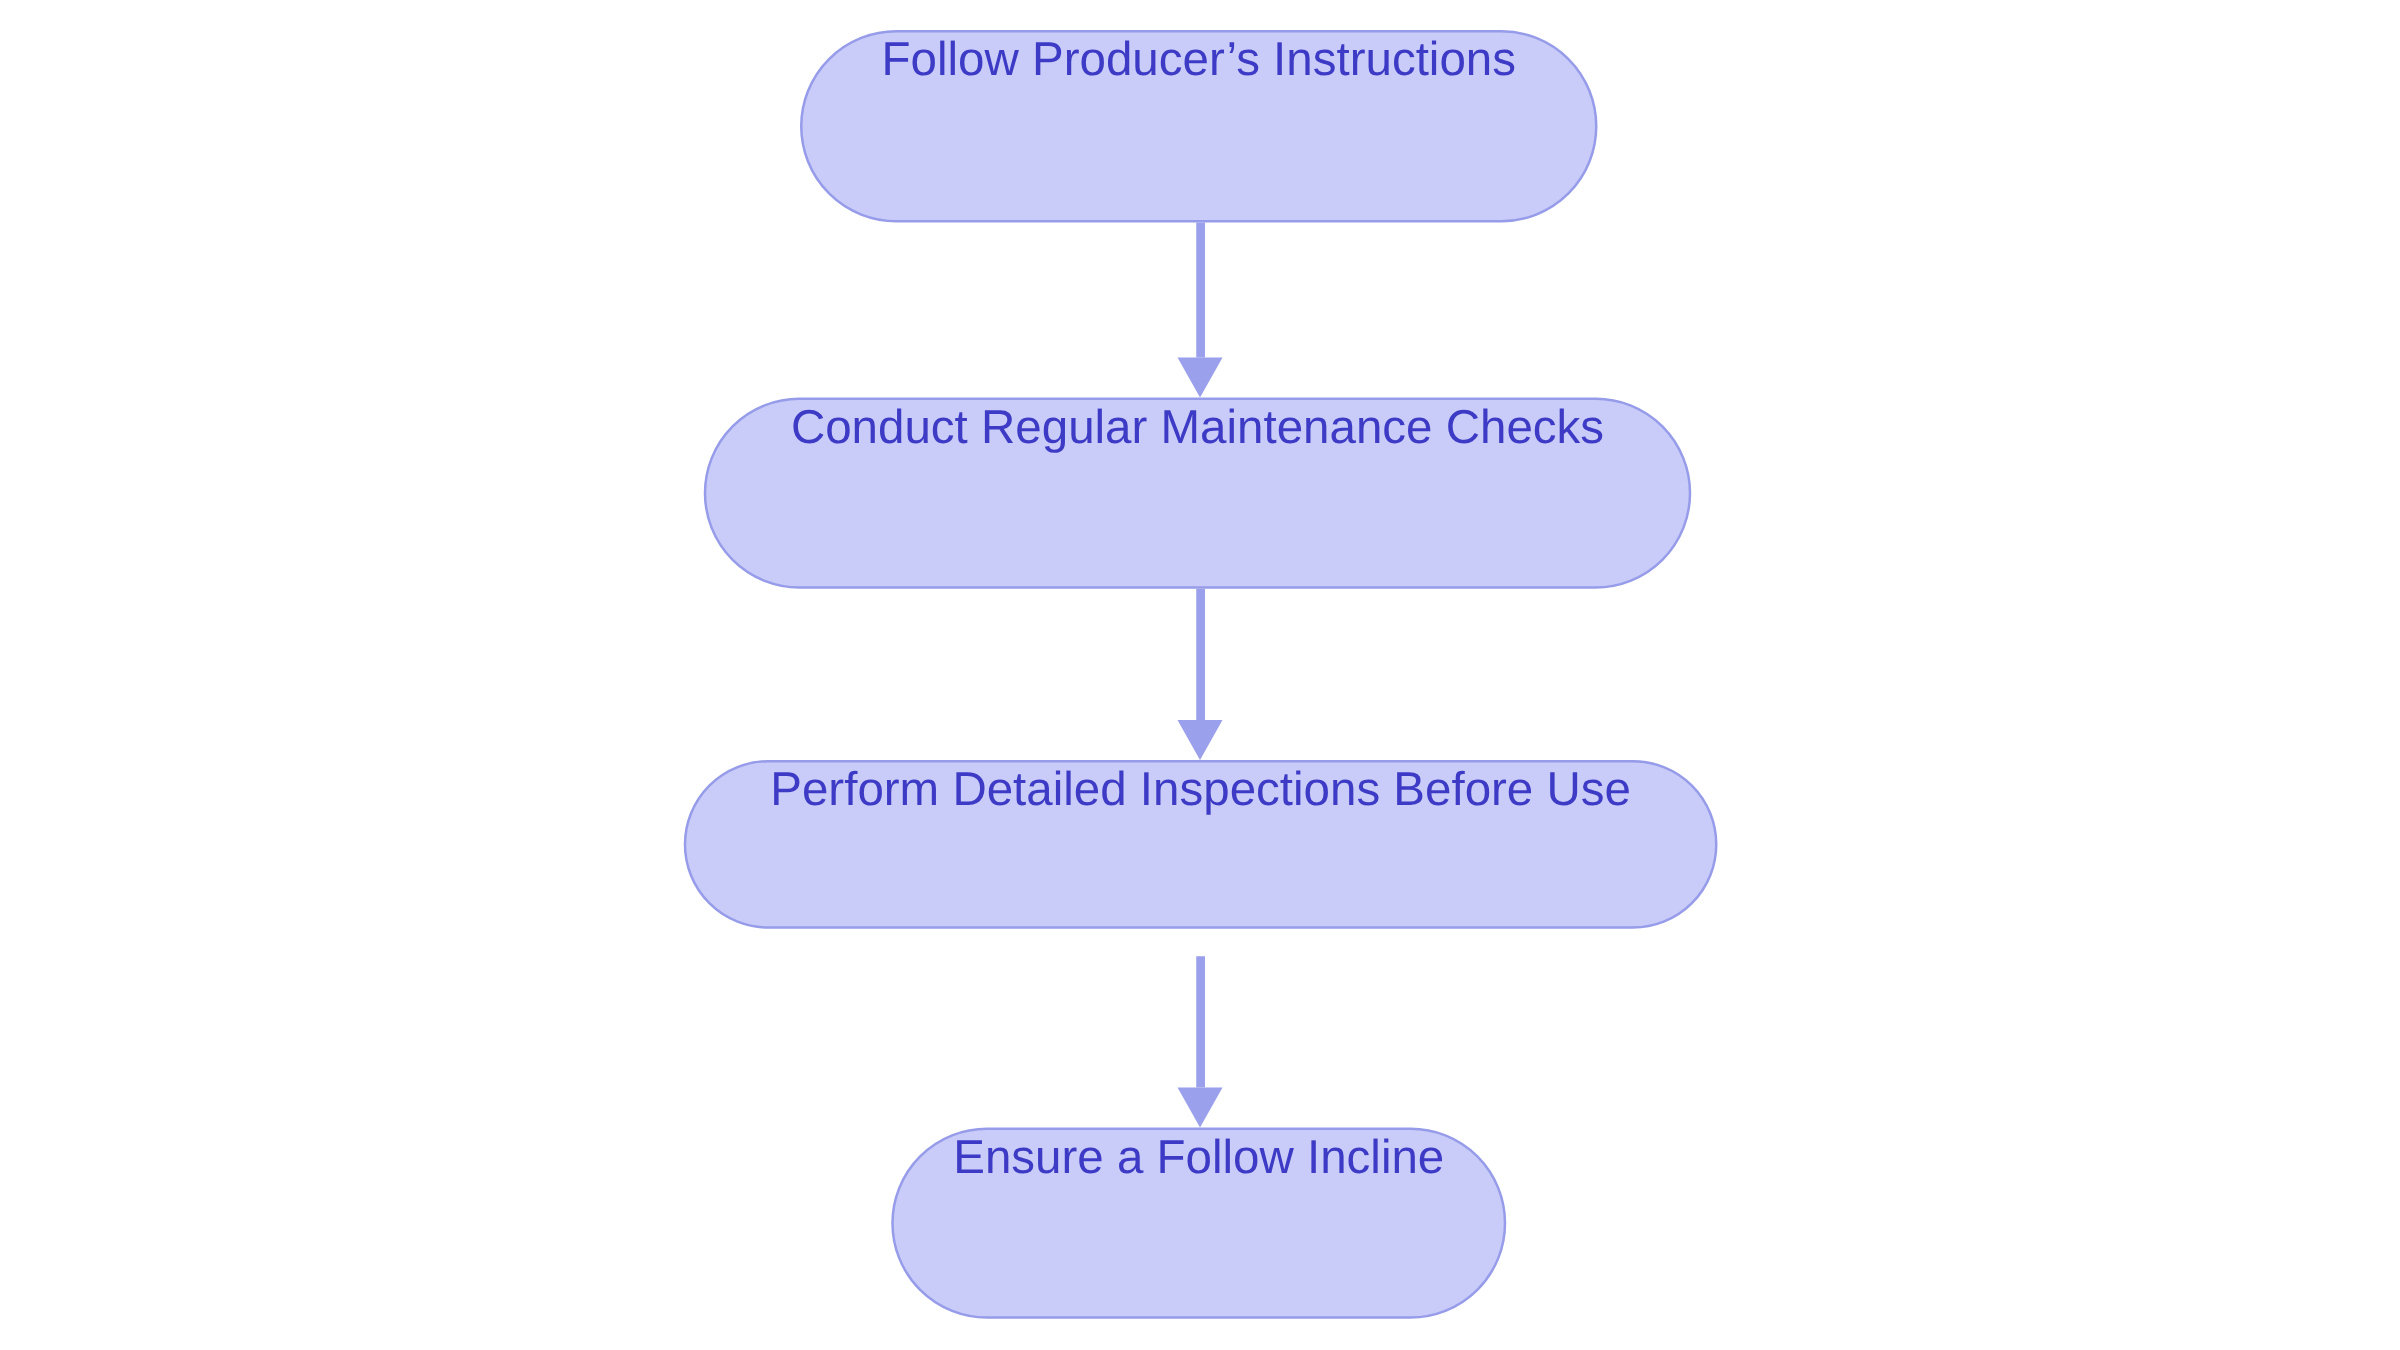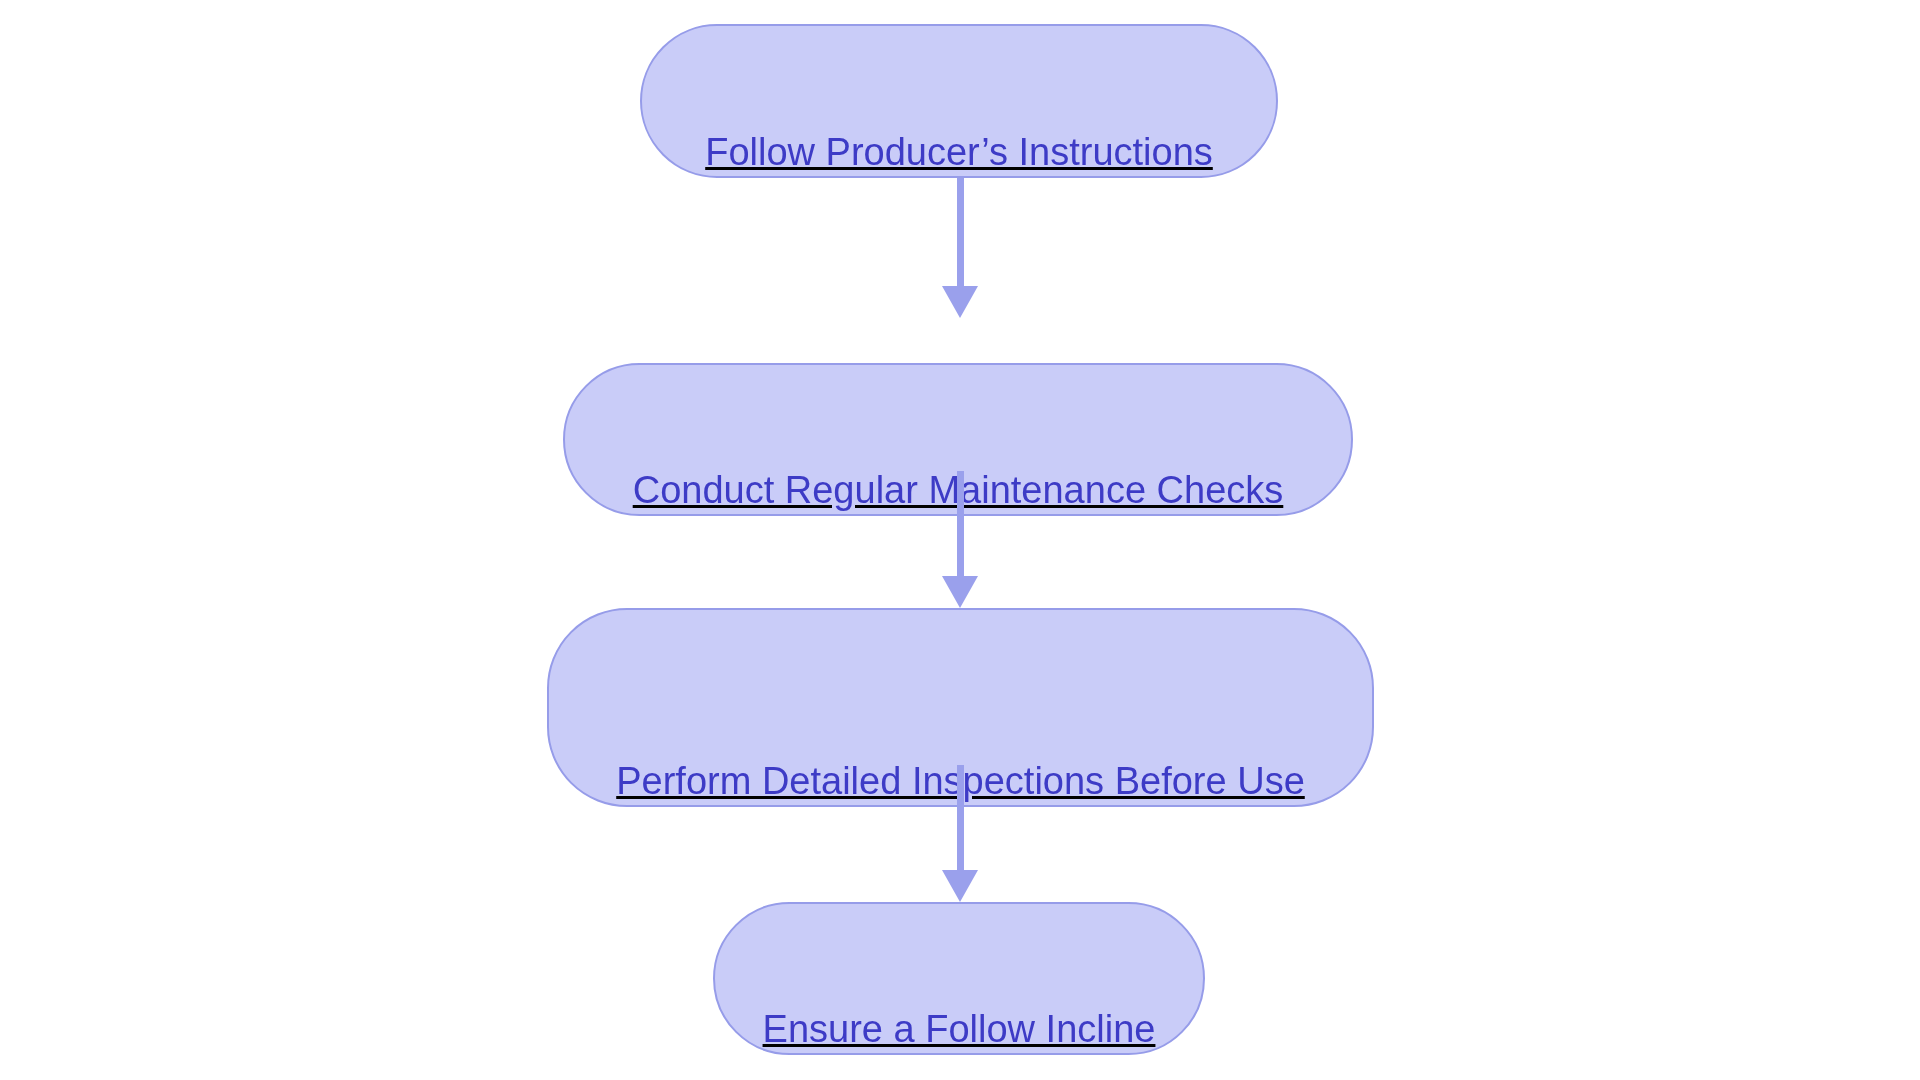--- a/index.html
+++ b/index.html
@@ -22,34 +22,33 @@
     background: var(--bg);
     overflow: hidden;
     font-family: "Liberation Sans", "DejaVu Sans", sans-serif;
   }
   .node {
     position: absolute;
     background: var(--node-fill);
     border: 2px solid var(--node-border);
     border-radius: 80px;
     display: flex;
-    align-items: flex-end;
+    align-items: flex-start;
     justify-content: center;
-    text-decoration: underline;
   }
   .node-label {
     color: var(--node-text);
     font-size: 38px;
     line-height: 1.2;
     white-space: nowrap;
     text-align: center;
   }
   #node-1 { left: 640px; top: 24px;  width: 638px; height: 154px; }
-  #node-2 { left: 563px; top: 318px; width: 790px; height: 153px; margin-top: 45px; }
-  #node-3 { left: 547px; top: 608px; width: 827px; height: 199px; }
+  #node-2 { left: 563px; top: 318px; width: 790px; height: 153px; }
+  #node-3 { left: 547px; top: 608px; width: 827px; height: 135px; }
   #node-4 { left: 713px; top: 902px; width: 492px; height: 153px; }
 
   .edge {
     position: absolute;
     left: 942px;           
     width: 36px;
     display: flex;
     flex-direction: column;
     align-items: center;
   }

